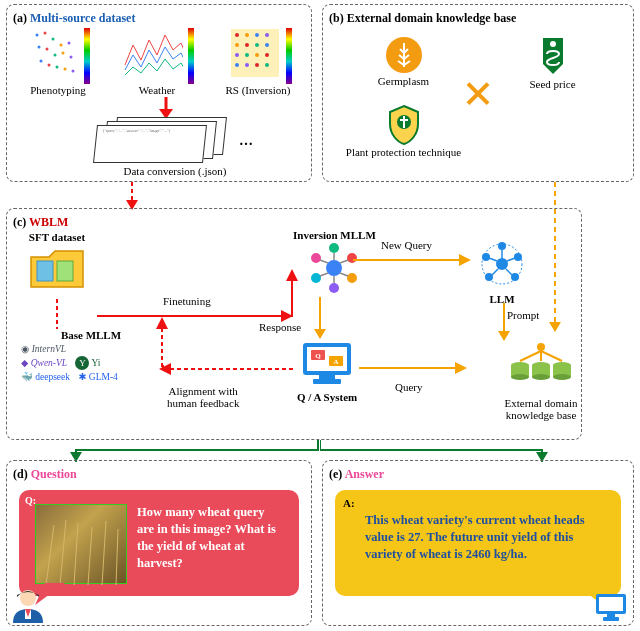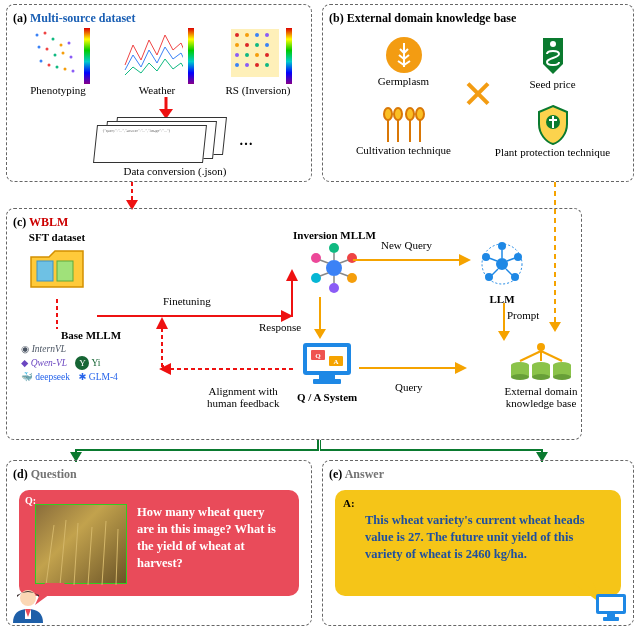--- a/index.html
+++ b/index.html
@@ -2,21 +2,21 @@
 <html><head>
 <meta charset="utf-8">
 <style>
   * { box-sizing: border-box; margin: 0; padding: 0; }
   body { font-family: "Times New Roman", serif; background: #fff; width: 640px; height: 631px; position: relative; font-size: 11px; color: #000; }
   .panel { position: absolute; border: 1.5px dashed #666; border-radius: 8px; padding: 6px; }
   .panel-title { font-weight: bold; font-size: 12px; }
   .tag-letter { color: #000; }
   .blue { color: #1a5fb4; }
   .red { color: #cc0000; }
-  .green { color: #737373; }
+  .green { color: #ec4899; }
   .label { text-align: center; font-size: 11px; }
   .icon-box { display:flex; flex-direction:column; align-items:center; justify-content:center; }
   .arrow { position:absolute; }
   .speech { position:relative; border-radius:10px; padding:14px 16px; color:#fff; font-weight:bold; font-family:"Times New Roman",serif; font-size:12.5px; line-height:1.35; }
   .speech::after { content:""; position:absolute; width:0; height:0; }
   .mini-chart { background:#fff; display:flex; align-items:flex-end; justify-content:center; gap:1px; padding:3px; overflow:hidden; position:relative; }
   .colbar { liststyle:none; display:flex; flex-direction:column; height:56px; width:6px; }
 </style>
 </head>
 <body>
@@ -127,35 +127,20 @@
     </div>
     <div class="icon-box">
       <svg width="40" height="46">
           <path d="M10 6 L30 6 L30 32 L20 42 L10 32 Z" fill="#0a7a2f"></path>
           <circle cx="20" cy="12" r="3" fill="#fff"></circle>
           <path d="M14 22 C14 18 26 18 26 22 C26 26 14 26 14 30 C14 34 26 34 26 30" stroke="#fff" stroke-width="2" fill="none"></path>
         </svg>
       <div class="label">Seed price</div>
     </div>
     <div class="icon-box">
-      <svg width="48" height="40">
-          <g stroke="#d97706" stroke-width="2" fill="#fbbf24">
-            <line x1="8" y1="38" x2="8" y2="14"></line>
-            <line x1="18" y1="38" x2="18" y2="14"></line>
-            <line x1="30" y1="38" x2="30" y2="14"></line>
-            <line x1="40" y1="38" x2="40" y2="14"></line>
-            <ellipse cx="8" cy="10" rx="4" ry="6"></ellipse>
-            <ellipse cx="18" cy="10" rx="4" ry="6"></ellipse>
-            <ellipse cx="30" cy="10" rx="4" ry="6"></ellipse>
-            <ellipse cx="40" cy="10" rx="4" ry="6"></ellipse>
-          </g>
-        </svg>
-      <div class="label">Cultivation technique</div>
-    </div>
-    <div class="icon-box">
       <svg width="40" height="44">
           <path d="M20 4 L34 10 L34 22 C34 32 27 40 20 42 C13 40 6 32 6 22 L6 10 Z" fill="#fcd34d" stroke="#0a7a2f" stroke-width="2"></path>
           <circle cx="20" cy="20" r="7" fill="#0a7a2f"></circle>
           <path d="M20 14 L20 26 M16 18 L24 18" stroke="#fff" stroke-width="2"></path>
         </svg>
       <div class="label">Plant protection technique</div>
     </div>
 
     <svg style="position:absolute; left:50%; top:50%; transform:translate(-50%,-55%);" width="26" height="26">
         <line x1="3" y1="3" x2="23" y2="23" stroke="#f39c12" stroke-width="4"></line>
@@ -272,21 +257,21 @@
           <rect x="45" y="22" width="18" height="12" fill="#8bc34a"></rect>
           <ellipse cx="54" cy="34" rx="9" ry="3" fill="#689f38"></ellipse>
         </g>
         <g stroke="#f5a300" stroke-width="2">
           <line x1="33" y1="4" x2="33" y2="18"></line>
           <line x1="33" y1="8" x2="12" y2="18"></line>
           <line x1="33" y1="8" x2="54" y2="18"></line>
           <circle cx="33" cy="4" r="3" fill="#f5a300"></circle>
         </g>
       </svg>
-    <div class="label" style="white-space:pre-line;">External domain
+    <div class="label" style="white-space:pre-line;margin-top:12px;">External domain
 knowledge base</div>
   </div>
 
   <svg style="position:absolute; left:44px; top:90px;" width="12" height="30">
       <line x1="6" y1="0" x2="6" y2="30" stroke="#e11" stroke-width="2" stroke-dasharray="4 3"></line>
     </svg>
 
   <svg style="position:absolute; left:90px; top:100px;" width="196" height="14">
       <line x1="0" y1="7" x2="186" y2="7" stroke="#e11" stroke-width="2"></line>
       <polygon points="184,1 184,13 196,7" fill="#e11"></polygon>
@@ -322,21 +307,21 @@
 
   <svg style="position:absolute; left:150px; top:154px;" width="136" height="30">
       <line x1="136" y1="6" x2="12" y2="6" stroke="#e11" stroke-width="2" stroke-dasharray="4 3"></line>
       <polygon points="14,0 14,12 2,6" fill="#e11"></polygon>
       <line x1="6" y1="6" x2="6" y2="0" stroke="#e11" stroke-width="2" stroke-dasharray="4 3"></line>
     </svg>
   <svg style="position:absolute; left:148px; top:108px;" width="14" height="50">
       <line x1="7" y1="50" x2="7" y2="10" stroke="#e11" stroke-width="2" stroke-dasharray="4 3"></line>
       <polygon points="1,12 13,12 7,0" fill="#e11"></polygon>
     </svg>
-  <div class="label" style="position:absolute; left:160px; top:176px; white-space:pre-line; text-align:center;margin-left:40px;">Alignment with
+  <div class="label" style="position:absolute; left:160px; top:176px; white-space:pre-line; text-align:center;">Alignment with
 human feedback</div>
 </div>
 
 <svg style="position:absolute; left:68px; top:440px;" width="260" height="22">
     <polyline points="250,0 250,10 8,10 8,22" fill="none" stroke="#0a7a2f" stroke-width="2"></polyline>
     <polygon points="2,20 14,20 8,30" fill="#0a7a2f" transform="translate(0,-8)"></polygon>
   </svg>
 <svg style="position:absolute; left:320px; top:440px;" width="230" height="22">
     <polyline points="0,0 0,10 222,10 222,22" fill="none" stroke="#0a7a2f" stroke-width="2"></polyline>
     <polygon points="216,20 228,20 222,30" fill="#0a7a2f" transform="translate(0,-8)"></polygon>

